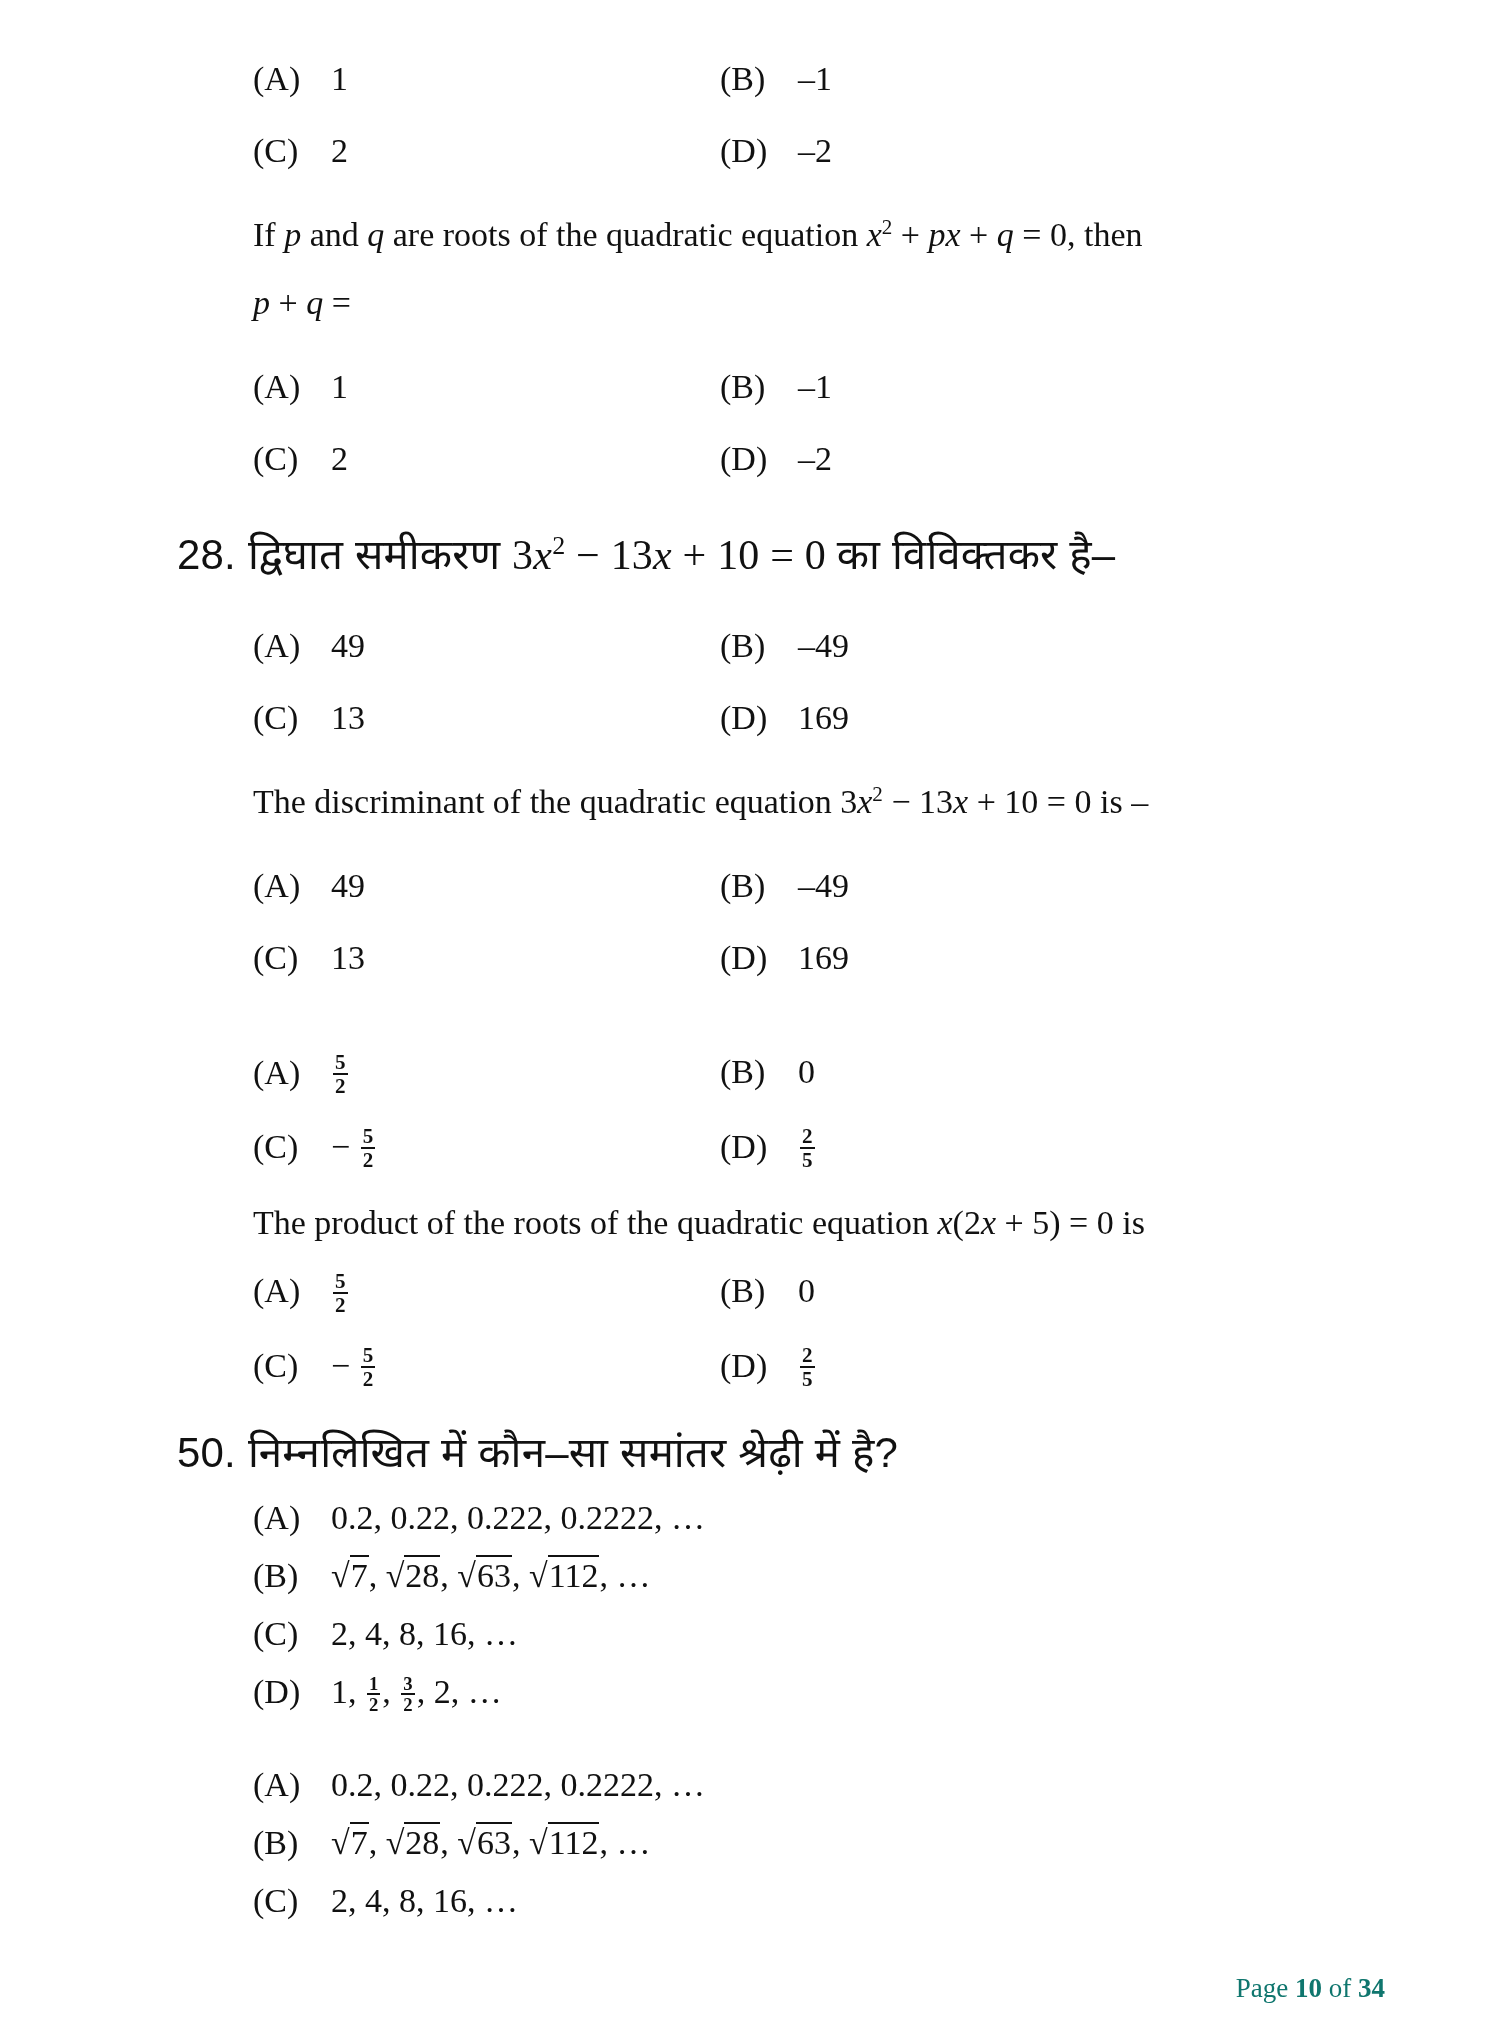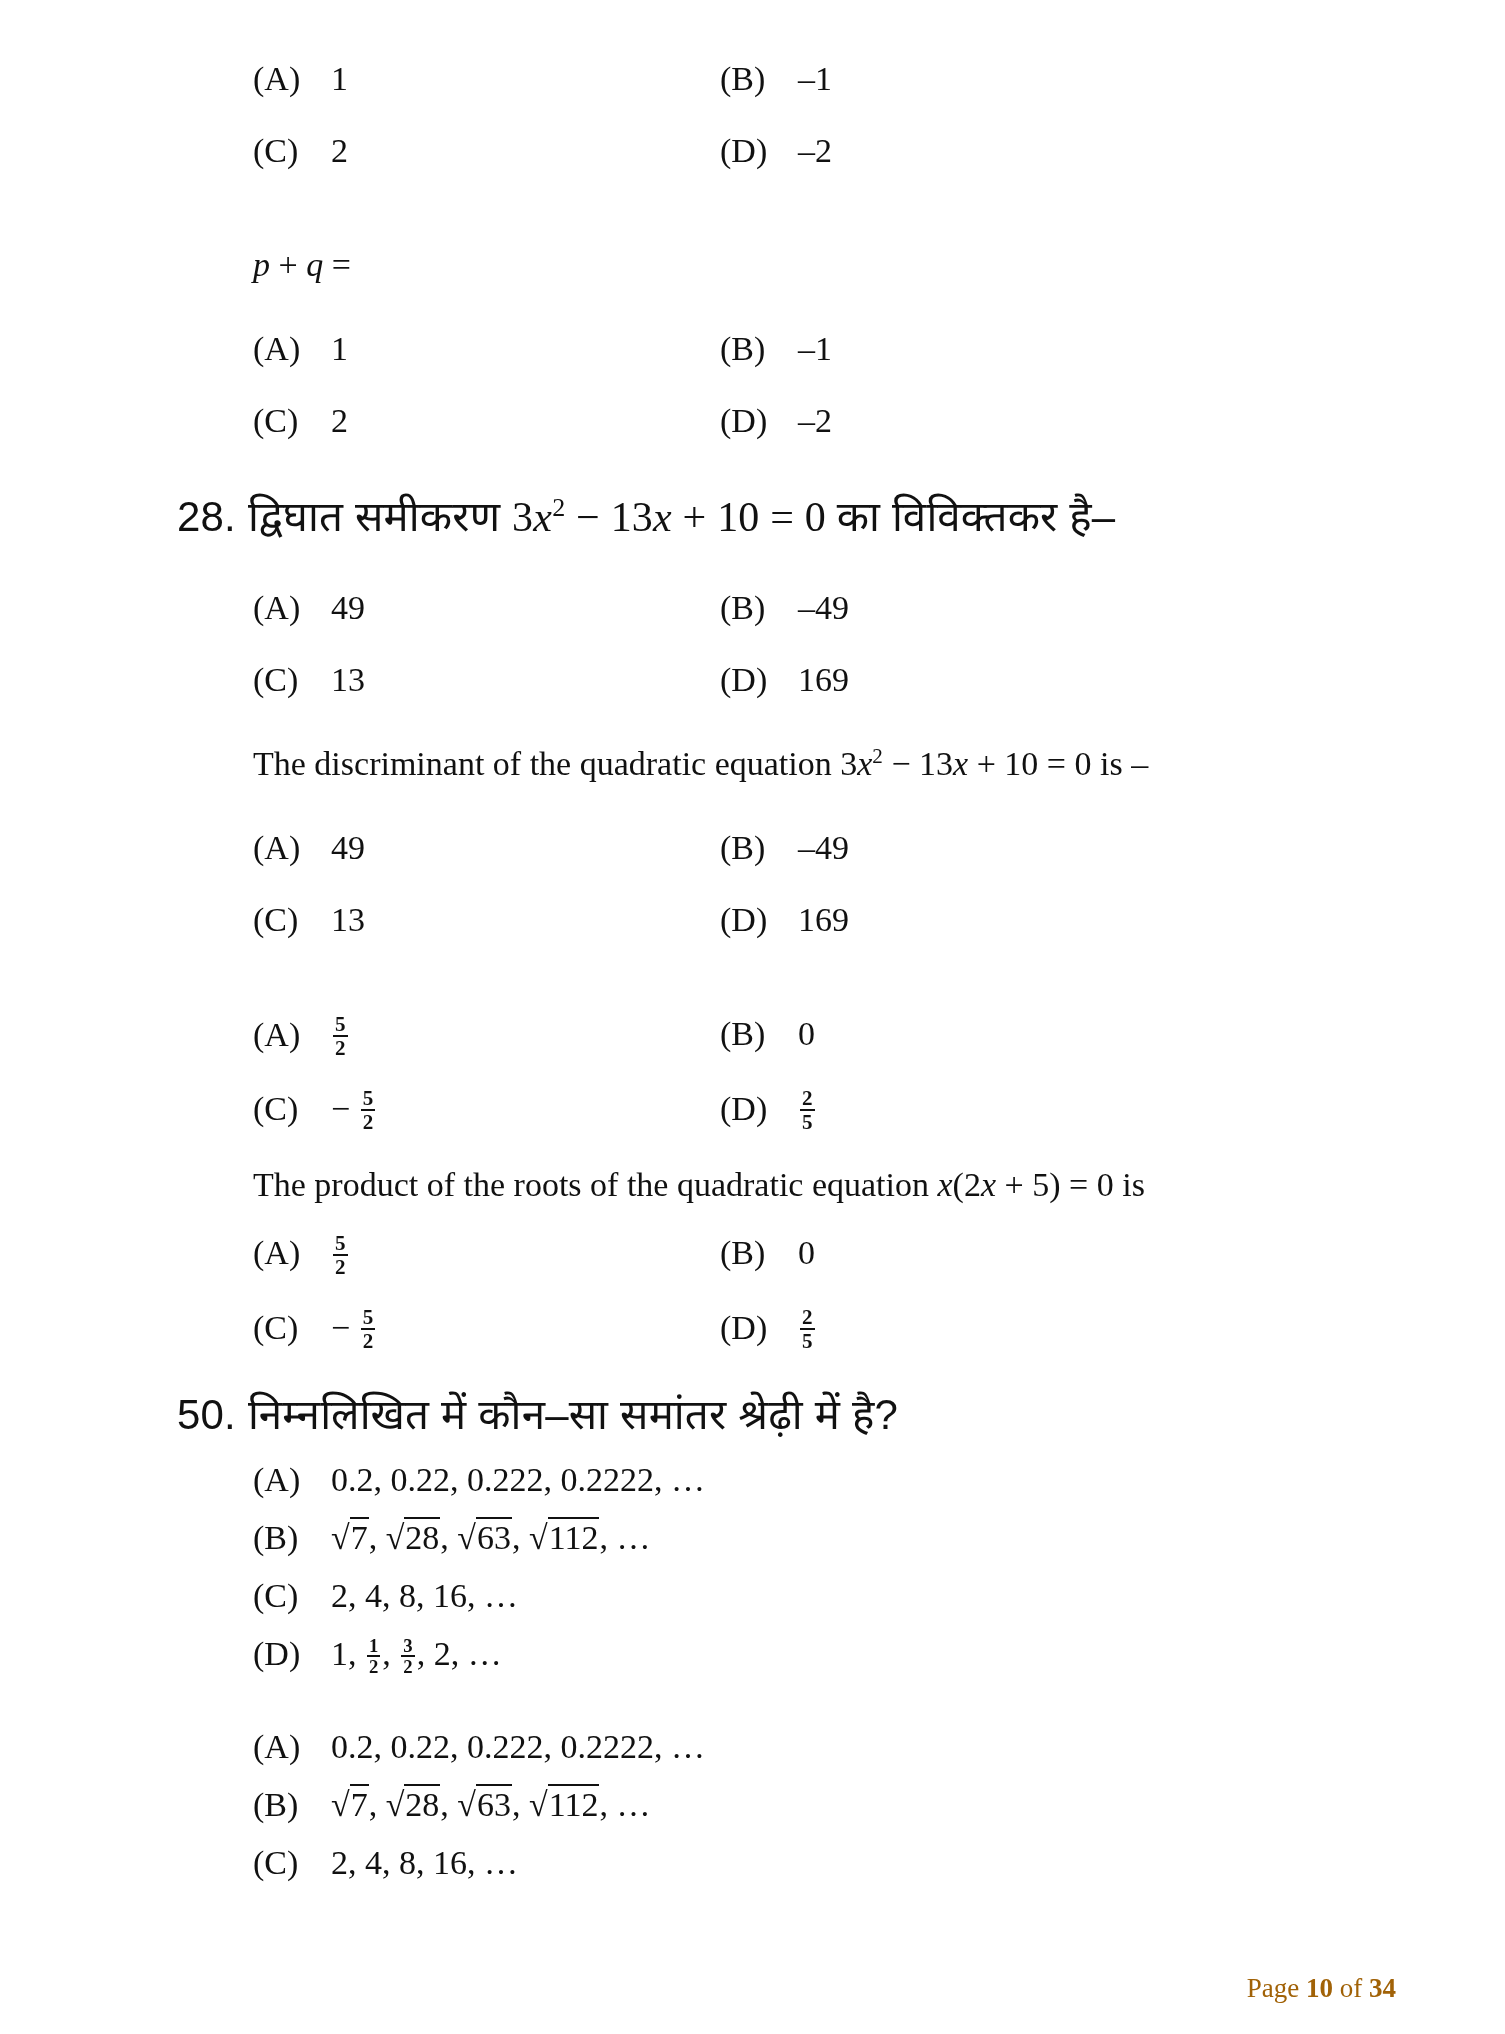--- a/index.html
+++ b/index.html
@@ -88,25 +88,25 @@
   .rad .rnd  { border-top: 2px solid #111; padding: 0 1px 0 1px; }
 
   
   .sp-a { height: 46px; }
   .sp-b { height: 30px; }
   .sp-c { height: 20px; }
 
   
   .footer {
     position: absolute;
-    right: 109px;
+    right: 120px;
     bottom: 30px;
     font-size: 27px;
     font-family: "Liberation Serif", serif;
-    color: #a16207;
+    color: #0f766e;
     white-space: nowrap;
   }
   .footer b { font-weight: 700; }
 </style>
 </head>
 <body>
 
 <div class="page">
 
   <div class="sp-c"></div>
@@ -127,20 +127,24 @@
         <span class="opt-val">2</span>
       </div>
       <div class="opt right">
         <span class="opt-label">(D)</span>
         <span class="opt-val">–2</span>
       </div>
     </div>
   </div>
 
   <div class="sp-a"></div>
+  <div class="qline en">
+    If <span class="mi">p</span> and <span class="mi">q</span> are roots of the quadratic equation
+    <span class="mi">x</span><sup class="exp">2</sup> + <span class="mi">px</span> + <span class="mi">q</span> = 0, then
+  </div>
   <div class="sp-b"></div>
   <div class="qline en">
     <span class="mi">p</span> + <span class="mi">q</span> =
   </div>
 
   <div class="sp-a"></div>
   <div>
     <div class="optrow" style="margin-bottom:34px">
       <div class="opt left">
         <span class="opt-label">(A)</span>

